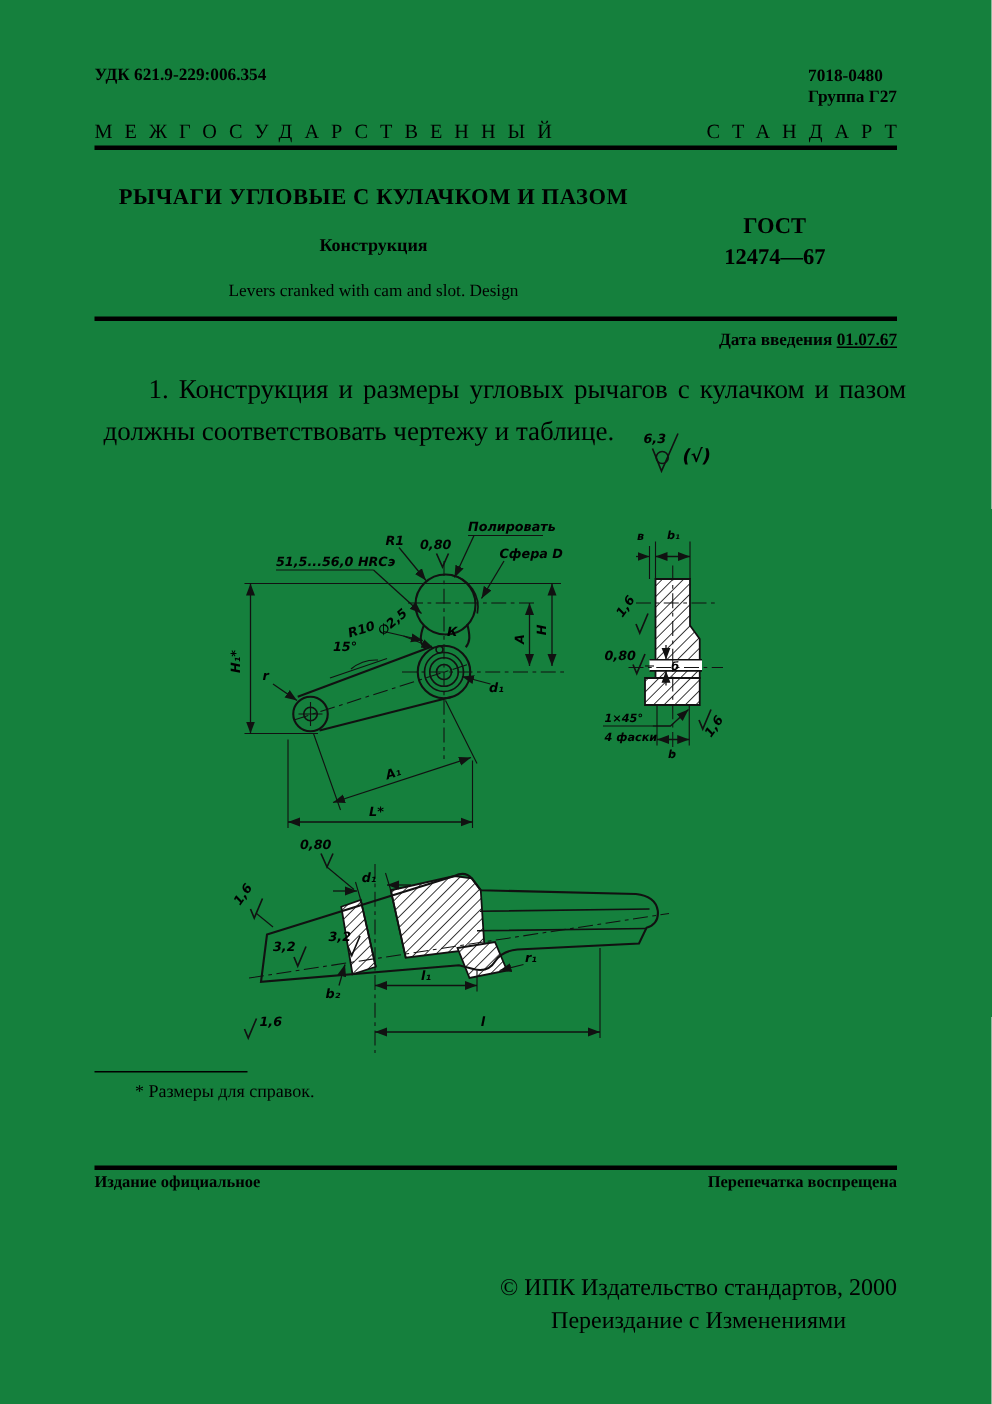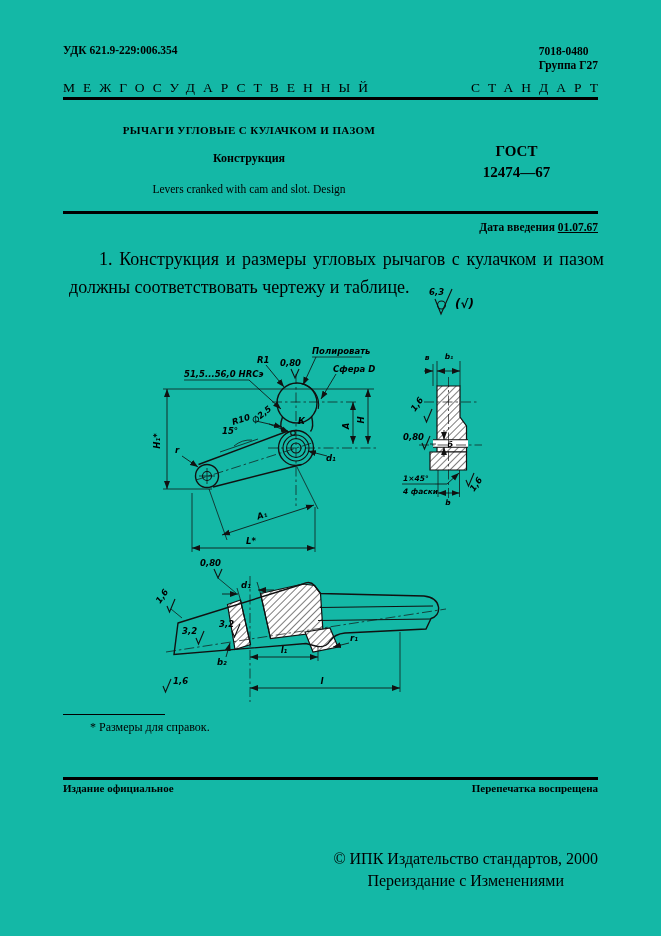--- a/index.html
+++ b/index.html
@@ -1,36 +1,36 @@
 <!DOCTYPE html>
 <html><head>
 <meta charset="utf-8">
 <style>
   html,body{margin:0;padding:0;background:#e8e8e8;}
   .page{
-    position:relative;width:661px;height:936px;background:#14b8a6;
+    position:relative;width:661px;height:936px;background:#15803d;
     font-family:"Liberation Serif", serif;color:#000;overflow:hidden;
     margin:0 auto;
   }
   .abs{position:absolute;}
   
   .hdr{top:44px;left:63px;width:535px;display:flex;justify-content:space-between;align-items:flex-start;}
   .hdr .udk{font-weight:bold;font-size:11.5px;}
   .hdr .code{font-weight:bold;font-size:11.5px;text-align:left;line-height:1.25;}
   .spread{top:80px;left:63px;width:535px;display:flex;justify-content:space-between;font-weight:normal;font-size:13.5px;}
   .spread span{letter-spacing:8px;margin-right:-8px;white-space:nowrap;}
   .rule{background:#000;}
   .r1{top:97px;left:63px;width:535px;height:3px;}
   .r2{top:211px;left:63px;width:535px;height:2.5px;}
   .r3{top:777px;left:63px;width:535px;height:3px;}
   .fnrule{top:714px;left:63px;width:102px;height:1.2px;background:#000;}
   
   .titleblk{top:124px;left:63px;width:535px;display:flex;}
   .tleft{width:372px;text-align:center;}
-  .tmain{font-weight:bold;font-size:11px;letter-spacing:.4px;}
+  .tmain{font-weight:bold;font-size:15px;letter-spacing:.4px;}
   .tsub{font-weight:bold;font-size:12px;margin-top:15px;}
   .ttrans{font-size:11.5px;margin-top:17px;}
   .tright{flex:1;text-align:center;font-weight:bold;font-size:15px;line-height:1.4;padding-top:17px;}
   .dateline{top:221px;left:63px;width:535px;text-align:right;font-weight:bold;font-size:11.5px;}
   .dateline .u{text-decoration:underline;}
   .para{top:246px;left:69px;width:535px;font-size:18px;line-height:1.55;text-align:justify;text-indent:30px;}
   
   .fnote{top:720px;left:90px;font-size:12px;}
   
   .foot{top:782px;left:63px;width:535px;display:flex;justify-content:space-between;font-weight:bold;font-size:11px;}

